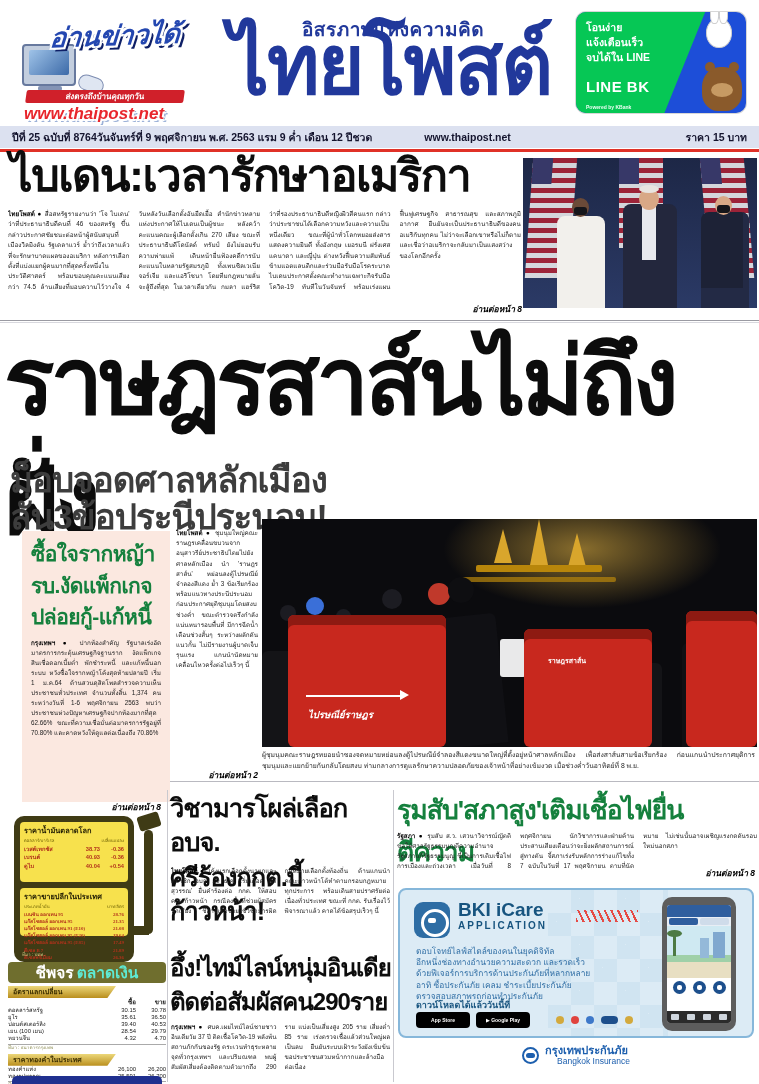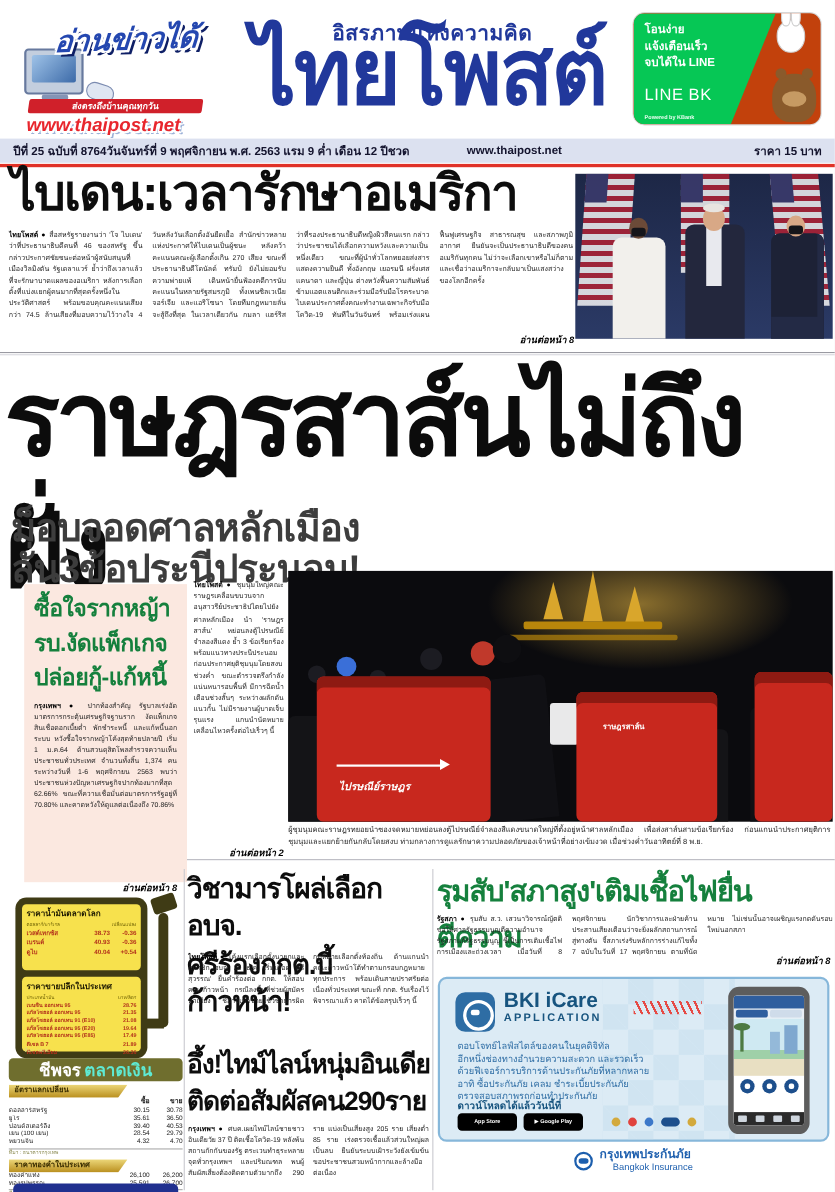--- a/index.html
+++ b/index.html
@@ -19,26 +19,26 @@
   .mouse{position:absolute;left:56px;top:62px;width:26px;height:16px;background:#dfe6f2;border:1px solid #7b8bb0;border-radius:8px;transform:rotate(18deg);}
   .ribbon{position:absolute;left:4px;top:76px;width:158px;height:13px;background:#d0202a;transform:skewX(-8deg);
     color:#fff;font-size:8px;font-weight:bold;text-align:center;line-height:13px;border-radius:2px;}
   .badge-url{position:absolute;left:2px;top:90px;font-size:17px;font-weight:900;font-style:italic;color:#e8262d;
     text-shadow:-1.5px -1.5px 0 #fff,1.5px -1.5px 0 #fff,-1.5px 1.5px 0 #fff,1.5px 1.5px 0 #fff,3px 3px 0 #9db2d8;}
 
   .tagline{left:228px;top:14px;width:330px;text-align:center;font-size:19px;font-weight:800;color:#21389b;letter-spacing:.5px;}
   .logo{left:205px;top:22px;width:370px;text-align:center;font-size:80px;font-weight:900;color:#21389b;
     line-height:1.1;transform:scaleY(1.05);letter-spacing:-2px;}
 
-  .linead{left:576px;top:12px;width:170px;height:101px;background:#c2410c;border-radius:10px;overflow:hidden;
+  .linead{left:576px;top:12px;width:170px;height:101px;background:#1d4ed8;border-radius:10px;overflow:hidden;
     box-shadow:0 0 0 1px #d7d7d7;}
   .linead .green{position:absolute;inset:0;background:#06c755;
     clip-path:polygon(0 0,76% 0,52% 100%,0 100%);}
   .linead .txt{position:absolute;left:10px;top:8px;color:#fff;font-size:10.5px;line-height:1.45;font-weight:bold;}
-  .linead .brand{position:absolute;left:10px;top:66px;color:#fff;font-size:15px;font-weight:400;letter-spacing:.5px;}
+  .linead .brand{position:absolute;left:10px;top:66px;color:#fff;font-size:15px;font-weight:700;letter-spacing:.5px;}
   .linead .powered{position:absolute;left:10px;bottom:3px;color:#eafff2;font-size:5px;font-weight:bold;}
   .bear{position:absolute;right:4px;bottom:2px;width:40px;height:44px;background:#8a5a2b;border-radius:45% 45% 40% 40%;}
   .bear:before{content:"";position:absolute;left:3px;top:-5px;width:10px;height:10px;background:#8a5a2b;border-radius:50%;}
   .bear:after{content:"";position:absolute;right:3px;top:-5px;width:10px;height:10px;background:#8a5a2b;border-radius:50%;}
   .bear .face{position:absolute;left:9px;top:16px;width:22px;height:14px;background:#c69a63;border-radius:50%;}
   .rabbit{position:absolute;right:14px;top:6px;width:26px;height:30px;background:#fff;border:1px solid #cfcfcf;border-radius:48%;}
   .rabbit:before{content:"";position:absolute;left:3px;top:-14px;width:7px;height:17px;background:#fff;border:1px solid #cfcfcf;border-radius:40%;}
   .rabbit:after{content:"";position:absolute;right:3px;top:-14px;width:7px;height:17px;background:#fff;border:1px solid #cfcfcf;border-radius:40%;}
 
   
@@ -326,21 +326,21 @@
           <span class="n">เบรนต์</span>
           <span class="v">40.93</span>
           <span class="v">-0.36</span>
         </div>
       <div class="prow">
           <span class="n">ดูไบ</span>
           <span class="v">40.04</span>
           <span class="v">+0.54</span>
         </div>
     </div>
-    <div class="panel" style="top:74px;height:68px;">
+    <div class="panel" style="top:74px;height:48px;font-family:Liberation Serif, serif;">
       <div class="pt">ราคาขายปลีกในประเทศ</div>
       <div class="collab">
           <span>ประเภทน้ำมัน</span>
           <span>บาท/ลิตร</span>
         </div>
       <div class="prow" style="font-size:4.9px;">
           <span class="n">เบนซิน ออกเทน 95</span>
           <span class="v">28.76</span>
         </div>
       <div class="prow" style="font-size:4.9px;">

